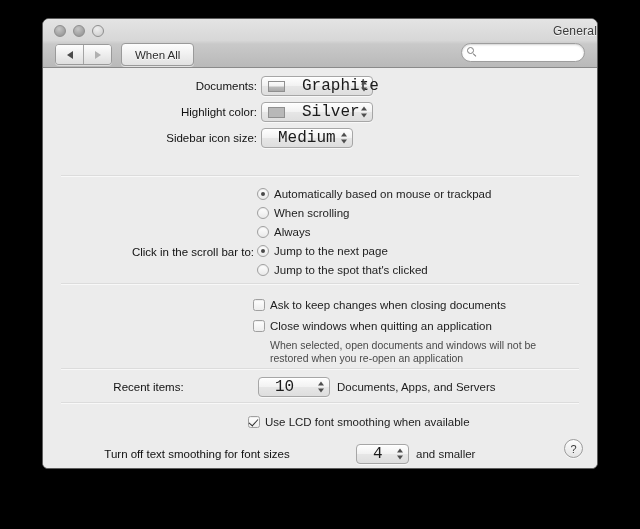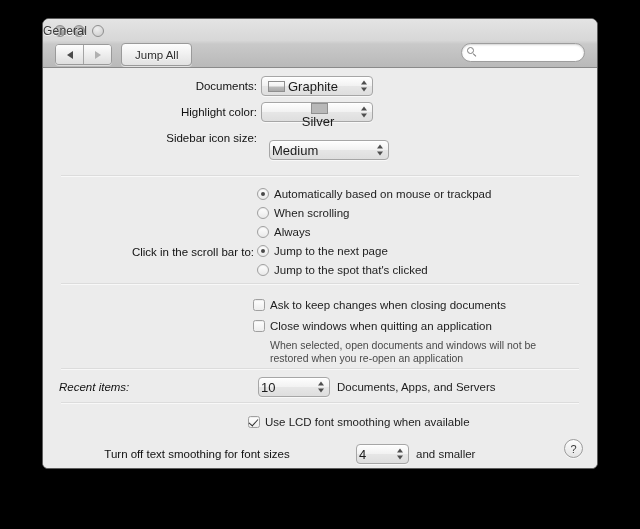--- a/index.html
+++ b/index.html
@@ -29,21 +29,21 @@
   }
   
   #titlebar{
     position:relative;
     height:48px;
     background:linear-gradient(to bottom,#e4e4e4 0%,#d7d7d7 45%,#c9c9c9 52%,#b9b9b9 100%);
     border-bottom:1px solid #8a8a8a;
   }
   #title{
     position:absolute;left:0;right:0;top:5px;
-    text-align:left;
+    text-align:right;
     font-size:12px;
     color:#3a3a3a;
     text-shadow:0 1px 0 rgba(255,255,255,.75);
     letter-spacing:.2px;
   }
   .lights{position:absolute;left:11px;top:6px;display:flex;gap:7px;}
   .light{
     width:12px;height:12px;border-radius:50%;
     border:1px solid #8e8e8e;
     box-sizing:border-box;
@@ -140,21 +140,21 @@
     height:20px;
     border:1px solid #a6a6a6;
     border-radius:4px;
     background:linear-gradient(to bottom,#fefefe 0%,#f2f2f2 48%,#e6e6e6 52%,#dedede 100%);
     box-shadow:0 1px 0 rgba(255,255,255,.65), inset 0 1px 0 #fff;
     display:flex;align-items:center;
     box-sizing:border-box;
     cursor:default;
   }
   .popup .ptext{
-    padding-left:2px;font-size:13px;color:#1b1b1b;white-space:nowrap;
+    padding-left:16px;font-size:16px;color:#1b1b1b;white-space:nowrap;font-family:Liberation Mono, monospace;
   }
   .popup .swatch{
     width:17px;height:11px;margin-left:6px;margin-right:1px;
     border:1px solid #8f8f8f;
     box-sizing:border-box;flex:none;
   }
   .swatch.graphite{background:linear-gradient(to bottom,#fbfbfb 0%,#f0f0f0 48%,#bdbdbd 52%,#a9a9a9 100%);}
   .swatch.silver{background:#b8b8b8;}
   .arrows{
     position:absolute;right:5px;top:50%;transform:translateY(-50%);
@@ -228,21 +228,21 @@
 
     <div class="segmented">
       <div class="seg">
         <span class="tri left"></span>
       </div>
       <div class="seg">
         <span class="tri right"></span>
       </div>
     </div>
 
-    <div id="showall">Jump All</div>
+    <div id="showall">When All</div>
 
     <div id="searchwrap">
       <span class="mag">
         <span class="ring"></span>
           <span class="handle"></span>
       </span>
       <input id="searchinput" type="text" placeholder="" style="">
     </div>
   </div>
 
@@ -256,33 +256,33 @@
       <span class="ptext">Graphite</span>
       <span class="arrows">
         <span class="ar-up"></span>
           <span class="ar-dn"></span>
       </span>
     </div>
 
     <div class="row" style="left:0;top:38px;width:214px;justify-content:flex-end;">
       <span class="lbl">Highlight color:</span>
     </div>
-    <div class="popup" style="position:absolute;left:218px;top:34px;width:112px;flex-direction:column;">
+    <div class="popup" style="position:absolute;left:218px;top:34px;width:112px;">
       <span class="swatch silver"></span>
       <span class="ptext">Silver</span>
       <span class="arrows">
         <span class="ar-up"></span>
           <span class="ar-dn"></span>
       </span>
     </div>
 
     <div class="row" style="left:0;top:64px;width:214px;justify-content:flex-end;">
       <span class="lbl">Sidebar icon size:</span>
     </div>
-    <div class="popup" style="position:absolute;left:218px;top:72px;width:120px;margin-left:8px;">
+    <div class="popup" style="position:absolute;left:218px;top:60px;width:92px;">
       <span class="ptext">Medium</span>
       <span class="arrows">
         <span class="ar-up"></span>
           <span class="ar-dn"></span>
       </span>
     </div>
 
     <div class="sep" style="top:107px;"></div>
 
     <div class="opt" style="left:214px;top:120px;">
@@ -317,21 +317,21 @@
       <span>Close windows when quitting an application</span>
     </div>
     <div class="opt" style="left:210px;top:231px;">
       <span class="check"></span>
       <span>Ask to keep changes when closing documents</span>
     </div>
     <div class="sub" style="left:227px;top:271px;">When selected, open documents and windows will not be restored when you re-open an application</div>
 
     <div class="sep" style="top:300px;"></div>
 
-    <div class="row" style="left:16px;top:313px;width:211px;justify-content:flex-start;font-style:italic;">
+    <div class="row" style="left:0;top:313px;width:211px;justify-content:center;">
       <span class="lbl">Recent items:</span>
     </div>
     <div class="popup" style="position:absolute;left:215px;top:309px;width:72px;">
       <span class="ptext">10</span>
       <span class="arrows">
         <span class="ar-up"></span>
           <span class="ar-dn"></span>
       </span>
     </div>
     <div class="row" style="left:294px;top:313px;">

